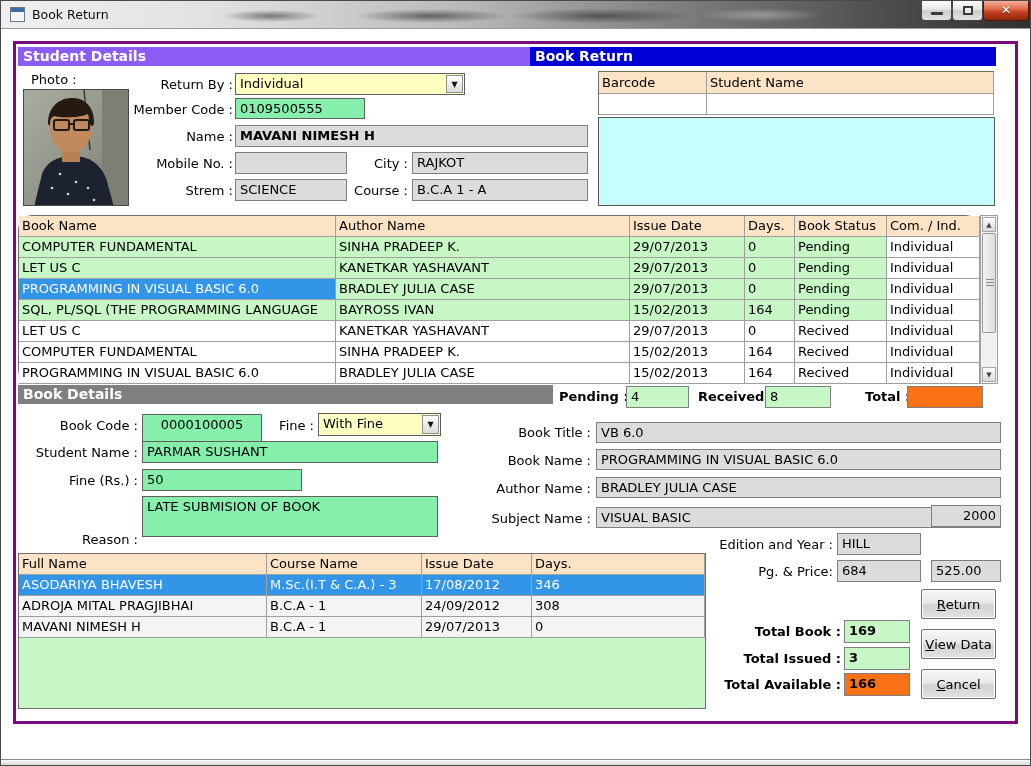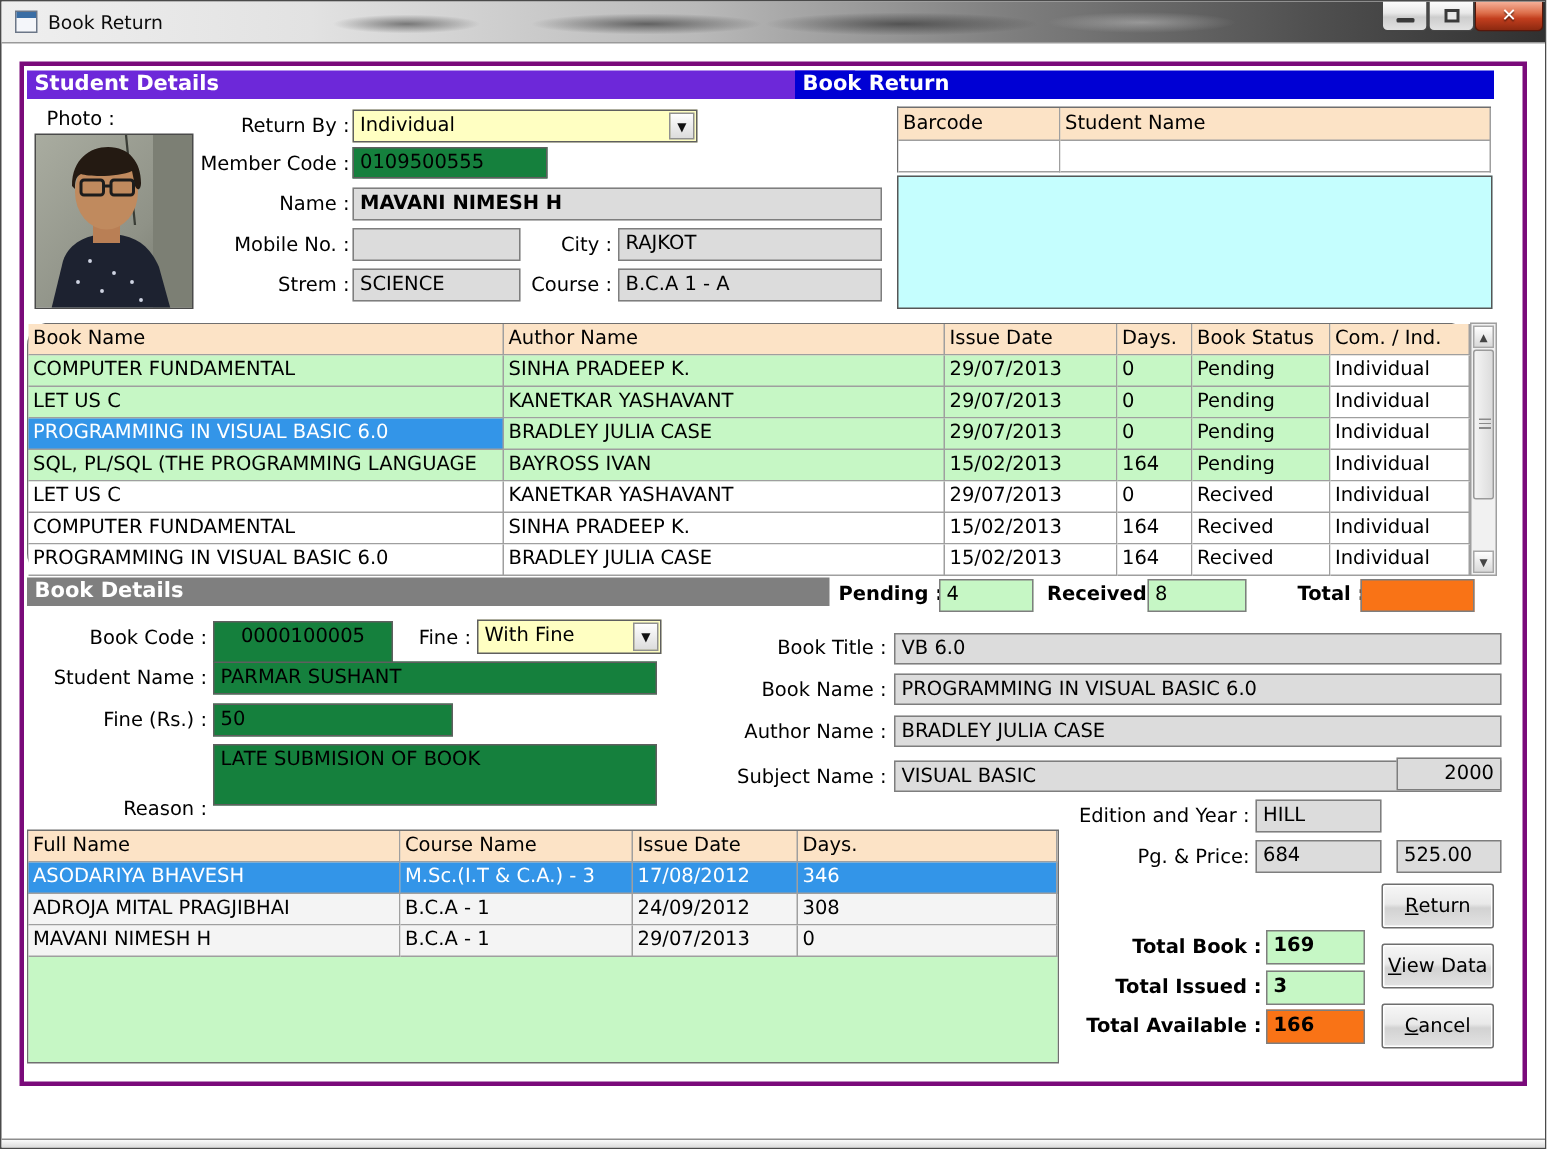--- a/index.html
+++ b/index.html
@@ -30,30 +30,30 @@
 
 
 #frame-bottom { position:absolute; left:0; top:758px; width:1031px; height:8px;
   border-top:1px solid #8d8d8d; background:linear-gradient(#fafafa, #cfcfcf); }
 
 
 #purple-box { position:absolute; left:12px; top:40px; width:1005px; height:683px; border:3px solid #7A0A7A; background:#fff; }
 
 
 .sec-hdr { position:absolute; height:19px; line-height:19px; padding-left:5px; color:#fff; font-weight:bold; font-size:14px; }
-#hdr-student { left:17px; top:46px; width:552px; background:#6d28d9; }
+#hdr-student { left:17px; top:46px; width:552px; background:#8b5cf6; }
 #hdr-return  { left:529px; top:46px; width:466px; background:#0000D4; }
 #hdr-bookdet { left:17px; top:384px; width:535px; background:#7F7F7F; }
 
 
 .lbl { position:absolute; white-space:nowrap; font-size:13px; }
 .r { text-align:right; }
 .b { font-weight:bold; }
 .field { position:absolute; font-size:13px; background:#DCDCDC; border:1px solid #7E7E7E; padding:2px 4px; white-space:nowrap; overflow:hidden; }
-.white  { background:#15803d; border-color:#5f5f5f; }
+.white  { background:#86efac; border-color:#5f5f5f; }
 .green  { background:#C6F7C5; }
 .orange { background:#f97316; }
 .combo  { background:#FFFFC2; border-color:#5f5f5f; padding-right:20px; }
 .arrow-btn { position:absolute; right:1px; top:1px; bottom:1px; width:17px;
   background:linear-gradient(#fefefe,#dcdcdc); border:1px solid #909090;
   display:flex; align-items:center; justify-content:center; font-size:8px; color:#111; }
 
 
 #photo { position:absolute; left:22px; top:88px; width:106px; height:117px; border:1px solid #4a4a4a; overflow:hidden; }
 

